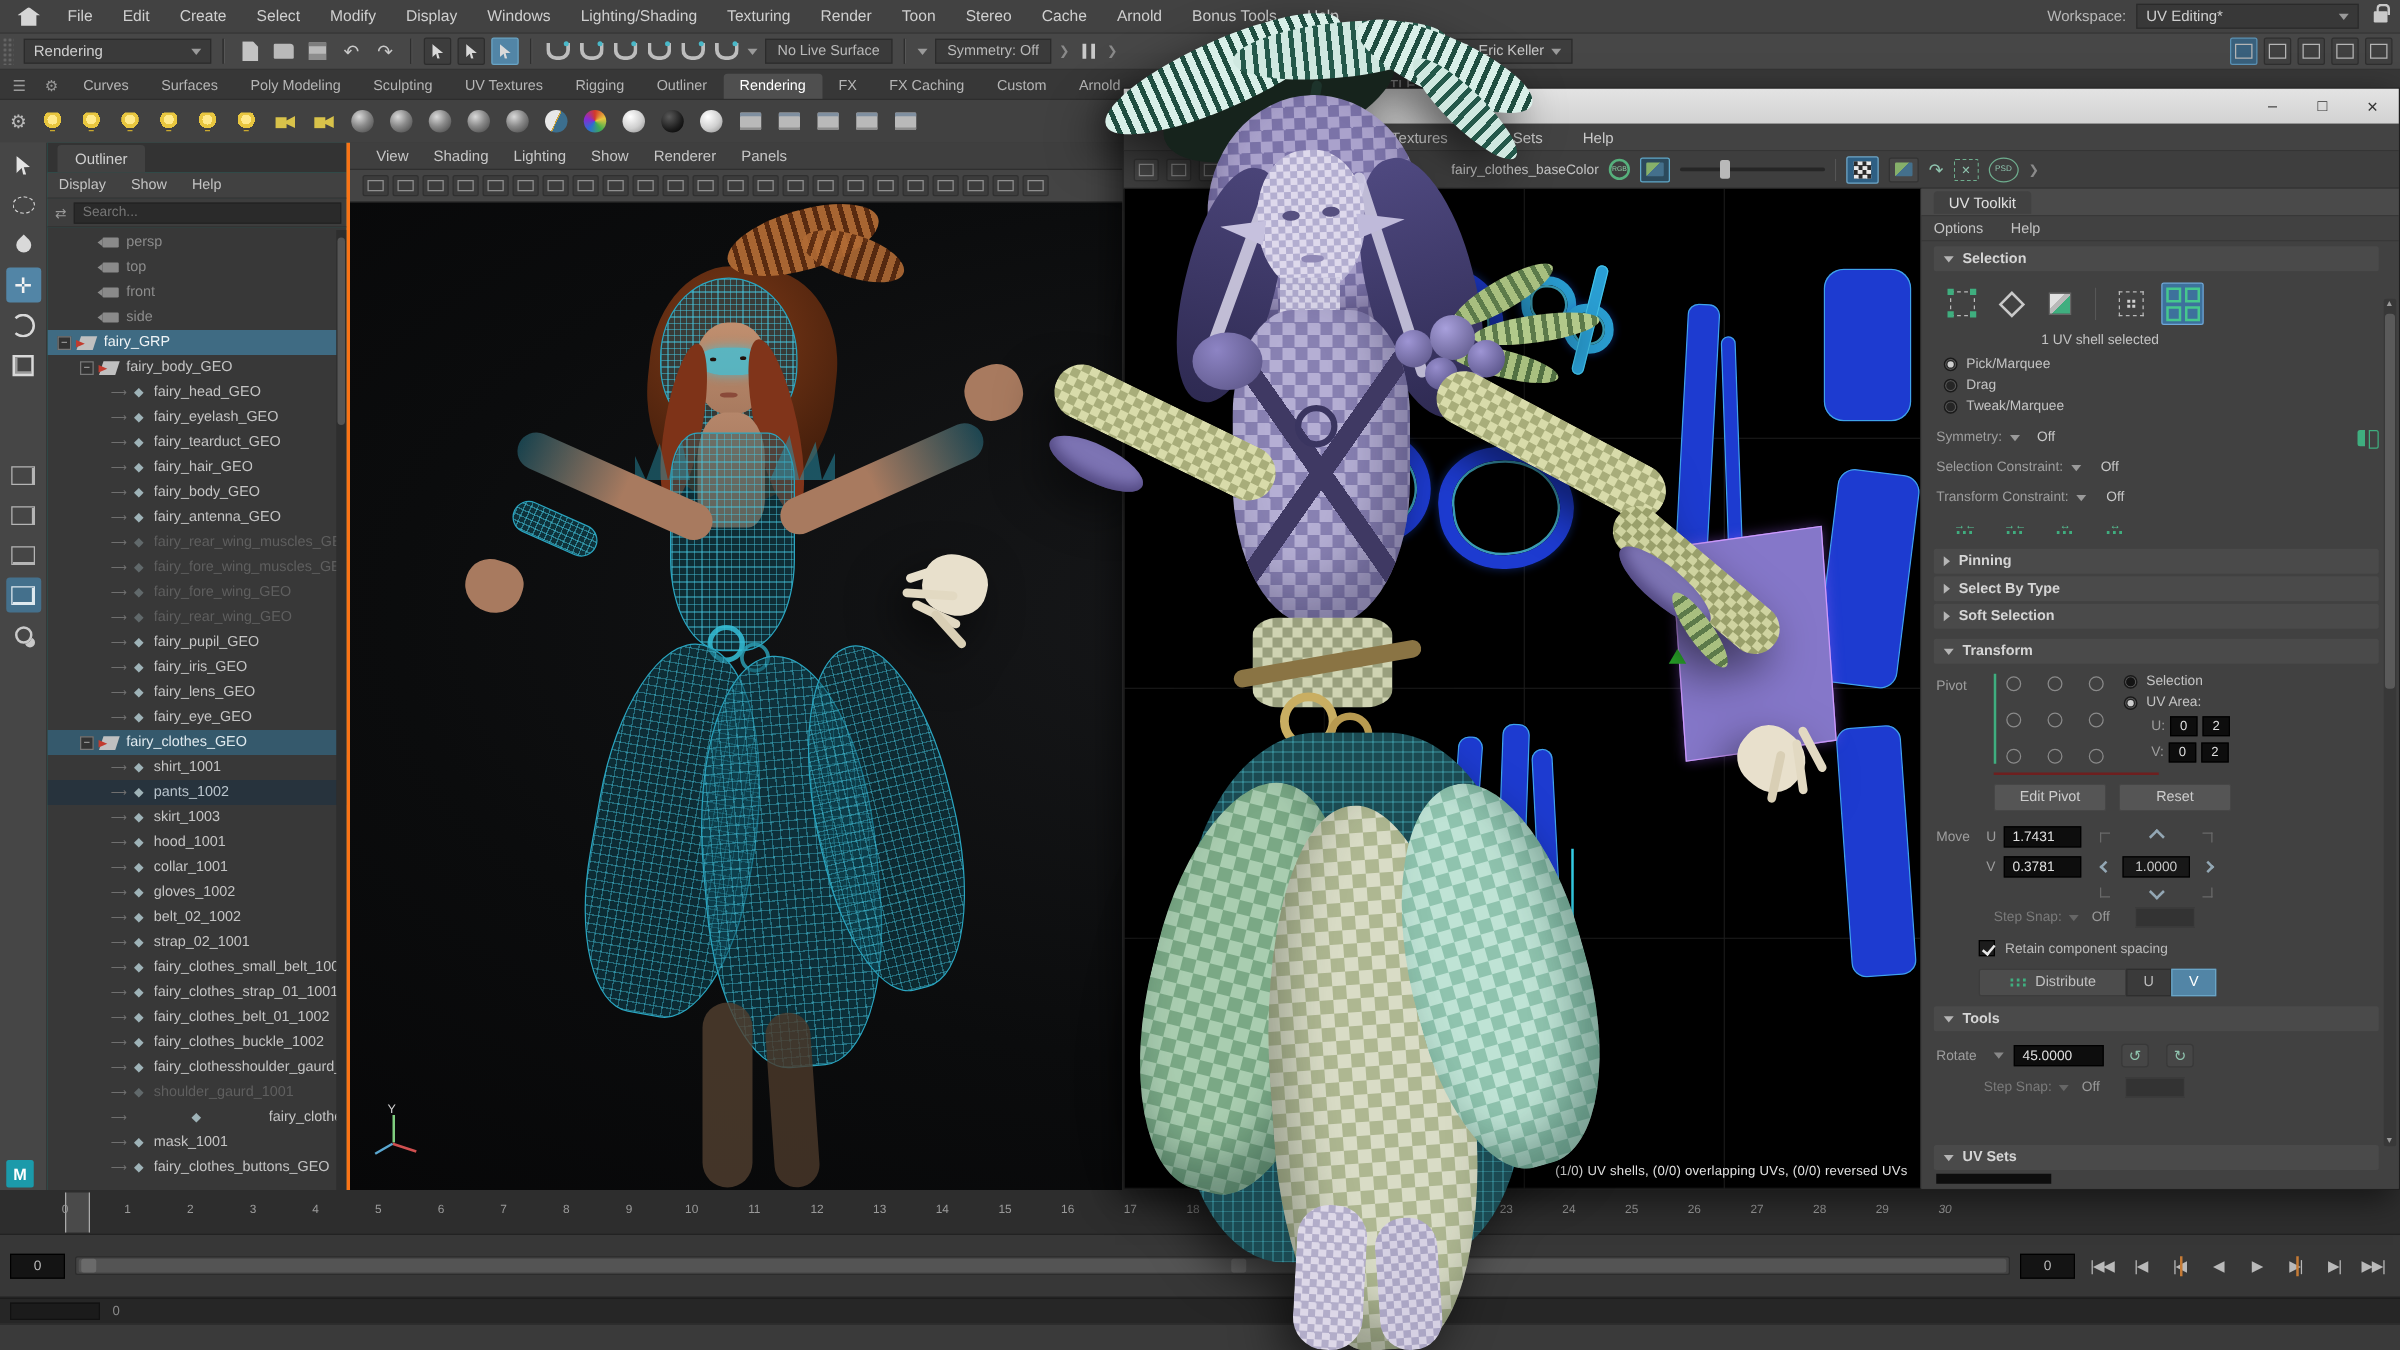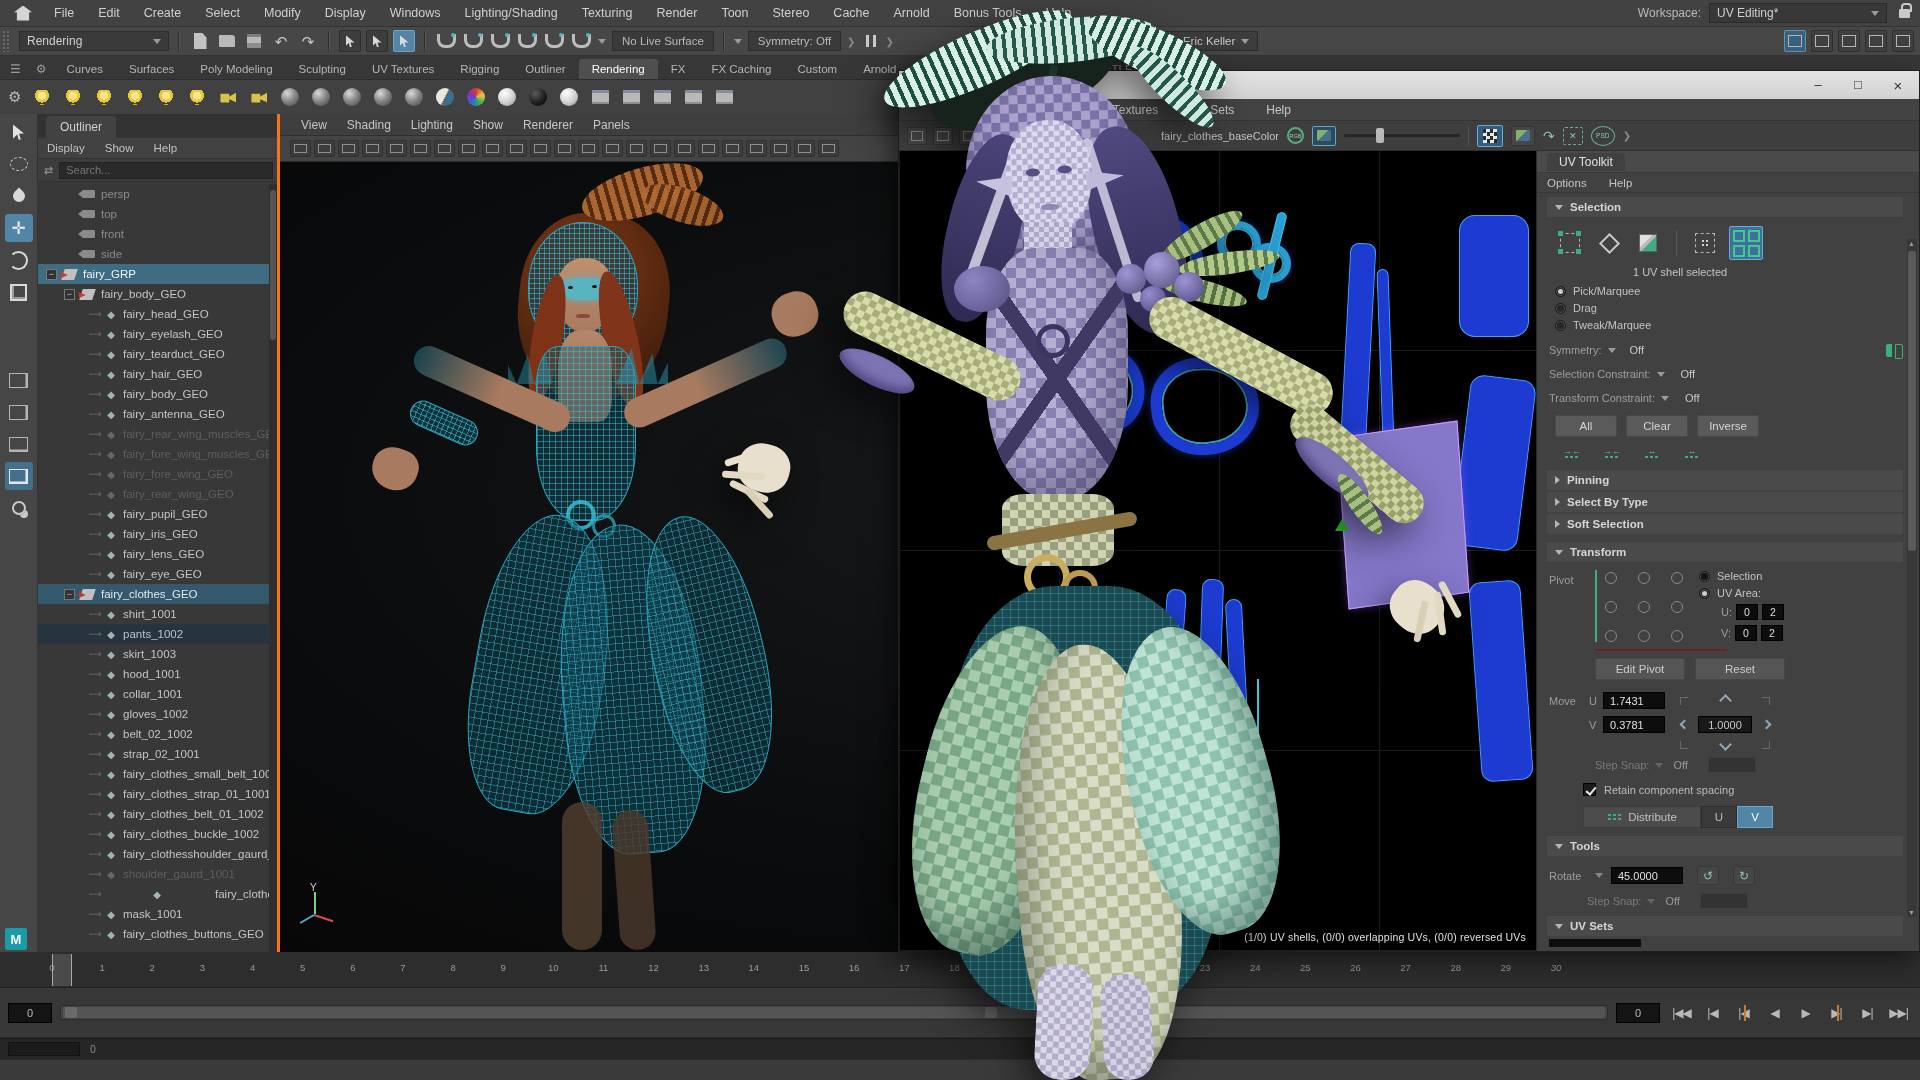--- a/index.html
+++ b/index.html
@@ -879,25 +879,20 @@
         <div class="tk-row">
           <span class="tk-lbl">Selection Constraint:</span>
           <span class="caret"></span>
           <span class="tk-val" style="margin-left:10px">Off</span>
         </div>
         <div class="tk-row">
           <span class="tk-lbl">Transform Constraint:</span>
           <span class="caret"></span>
           <span class="tk-val" style="margin-left:10px">Off</span>
         </div>
-        <div class="tk-btnrow">
-            <span class="tk-btn">All</span>
-            <span class="tk-btn">Clear</span>
-            <span class="tk-btn">Inverse</span>
-          </div>
         <div class="greenrow">
           <div class="gricon">
               <span>→←</span>
             </div>
           <div class="gricon">
               <span>→←</span>
             </div>
           <div class="gricon">
               <span>↔</span>
             </div>

